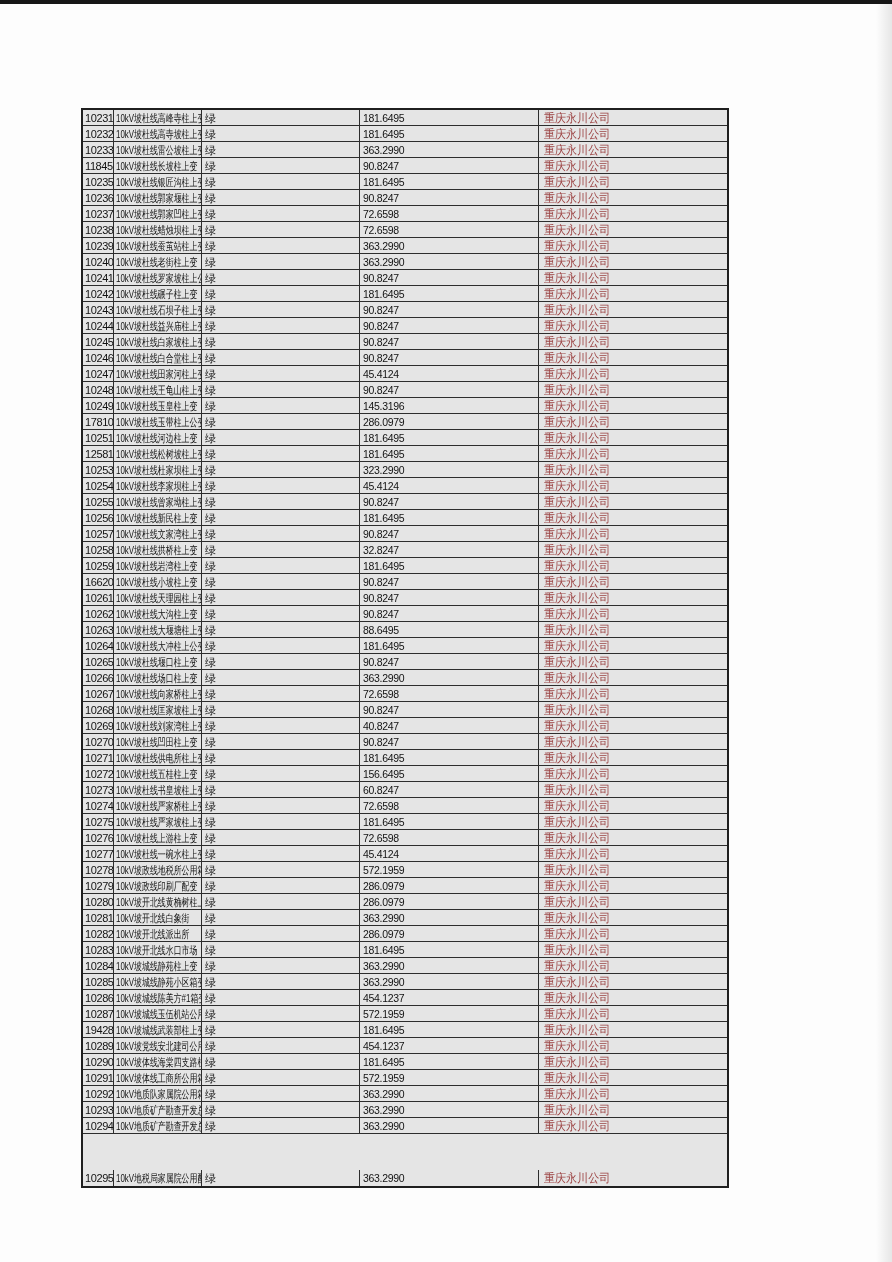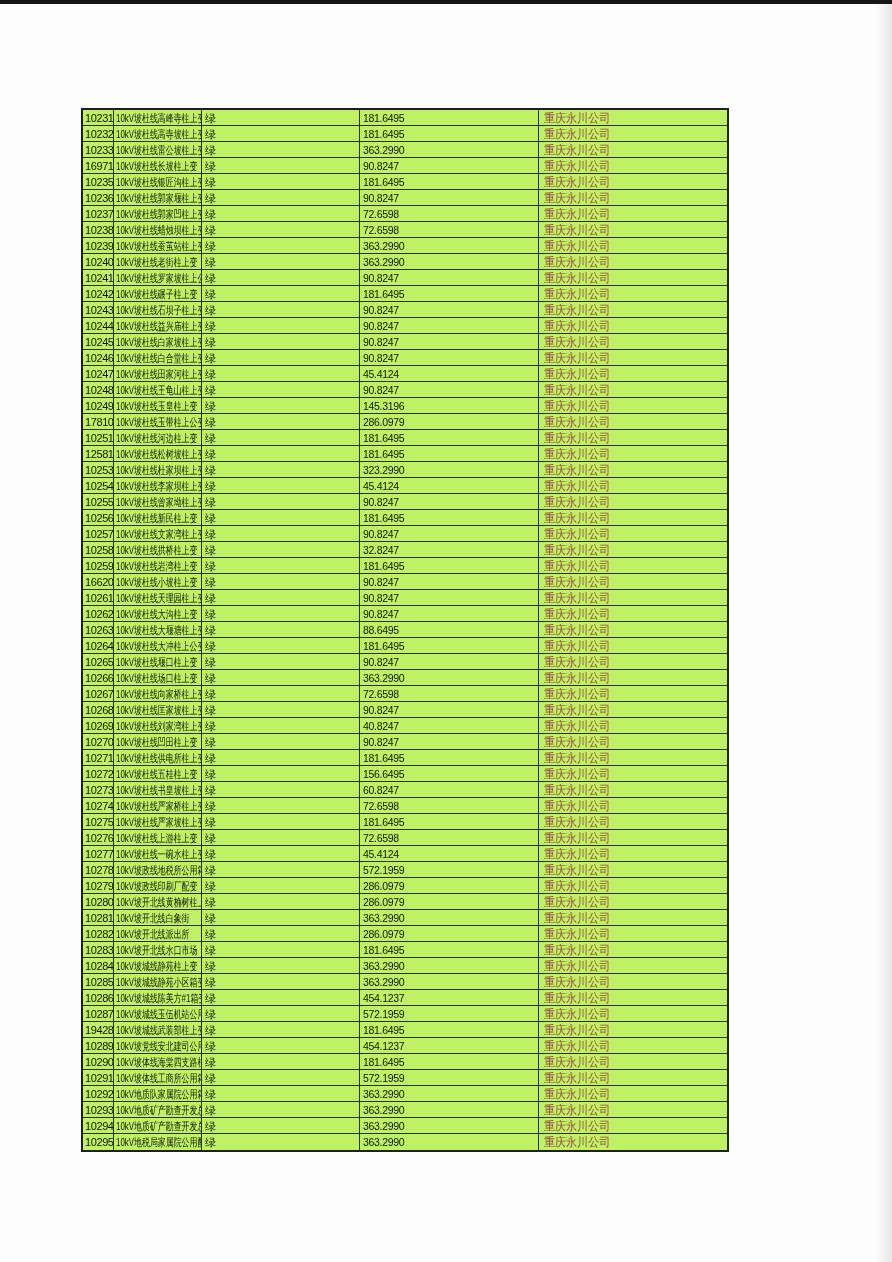--- a/index.html
+++ b/index.html
@@ -25,30 +25,30 @@
     top: 4px; right: 0;
     width: 16px; height: 1258px;
     background: linear-gradient(to right, rgba(0,0,0,0), rgba(0,0,0,0.09));
   }
 
   .grid {
     position: absolute;
     left: 81px;
     top: 108px;
     border: 2px solid #1f1f1f;
-    background: #bef264;
+    background: #e5e5e5;
   }
 
   .row {
     display: flex;
     height: 16px;
     box-sizing: border-box;
     border-bottom: 1px solid #2d2d2d;
   }
-  .row:last-child { border-bottom: none; }
+  .row:last-child { border-bottom: none; margin-top: 36px; }
 
   .cell {
     box-sizing: border-box;
     height: 16px;
     line-height: 14px;
     padding: 1px 2px 0 2px;
     font-size: 11px;
     color: #121212;
     white-space: nowrap;
     overflow: hidden;
@@ -97,21 +97,21 @@
         <div class="cell c-company"><span class="squeeze-sm">重庆永川公司</span></div>
       </div>
       <div class="row">
         <div class="cell c-id">10233</div>
         <div class="cell c-name"><span class="squeeze">10kV坡杜线雷公坡柱上变</span></div>
         <div class="cell c-status">绿</div>
         <div class="cell c-value">363.2990</div>
         <div class="cell c-company"><span class="squeeze-sm">重庆永川公司</span></div>
       </div>
       <div class="row">
-        <div class="cell c-id">16971</div>
+        <div class="cell c-id">11845</div>
         <div class="cell c-name"><span class="squeeze">10kV坡杜线长坡柱上变</span></div>
         <div class="cell c-status">绿</div>
         <div class="cell c-value">90.8247</div>
         <div class="cell c-company"><span class="squeeze-sm">重庆永川公司</span></div>
       </div>
       <div class="row">
         <div class="cell c-id">10235</div>
         <div class="cell c-name"><span class="squeeze">10kV坡杜线银匠沟柱上变</span></div>
         <div class="cell c-status">绿</div>
         <div class="cell c-value">181.6495</div>

